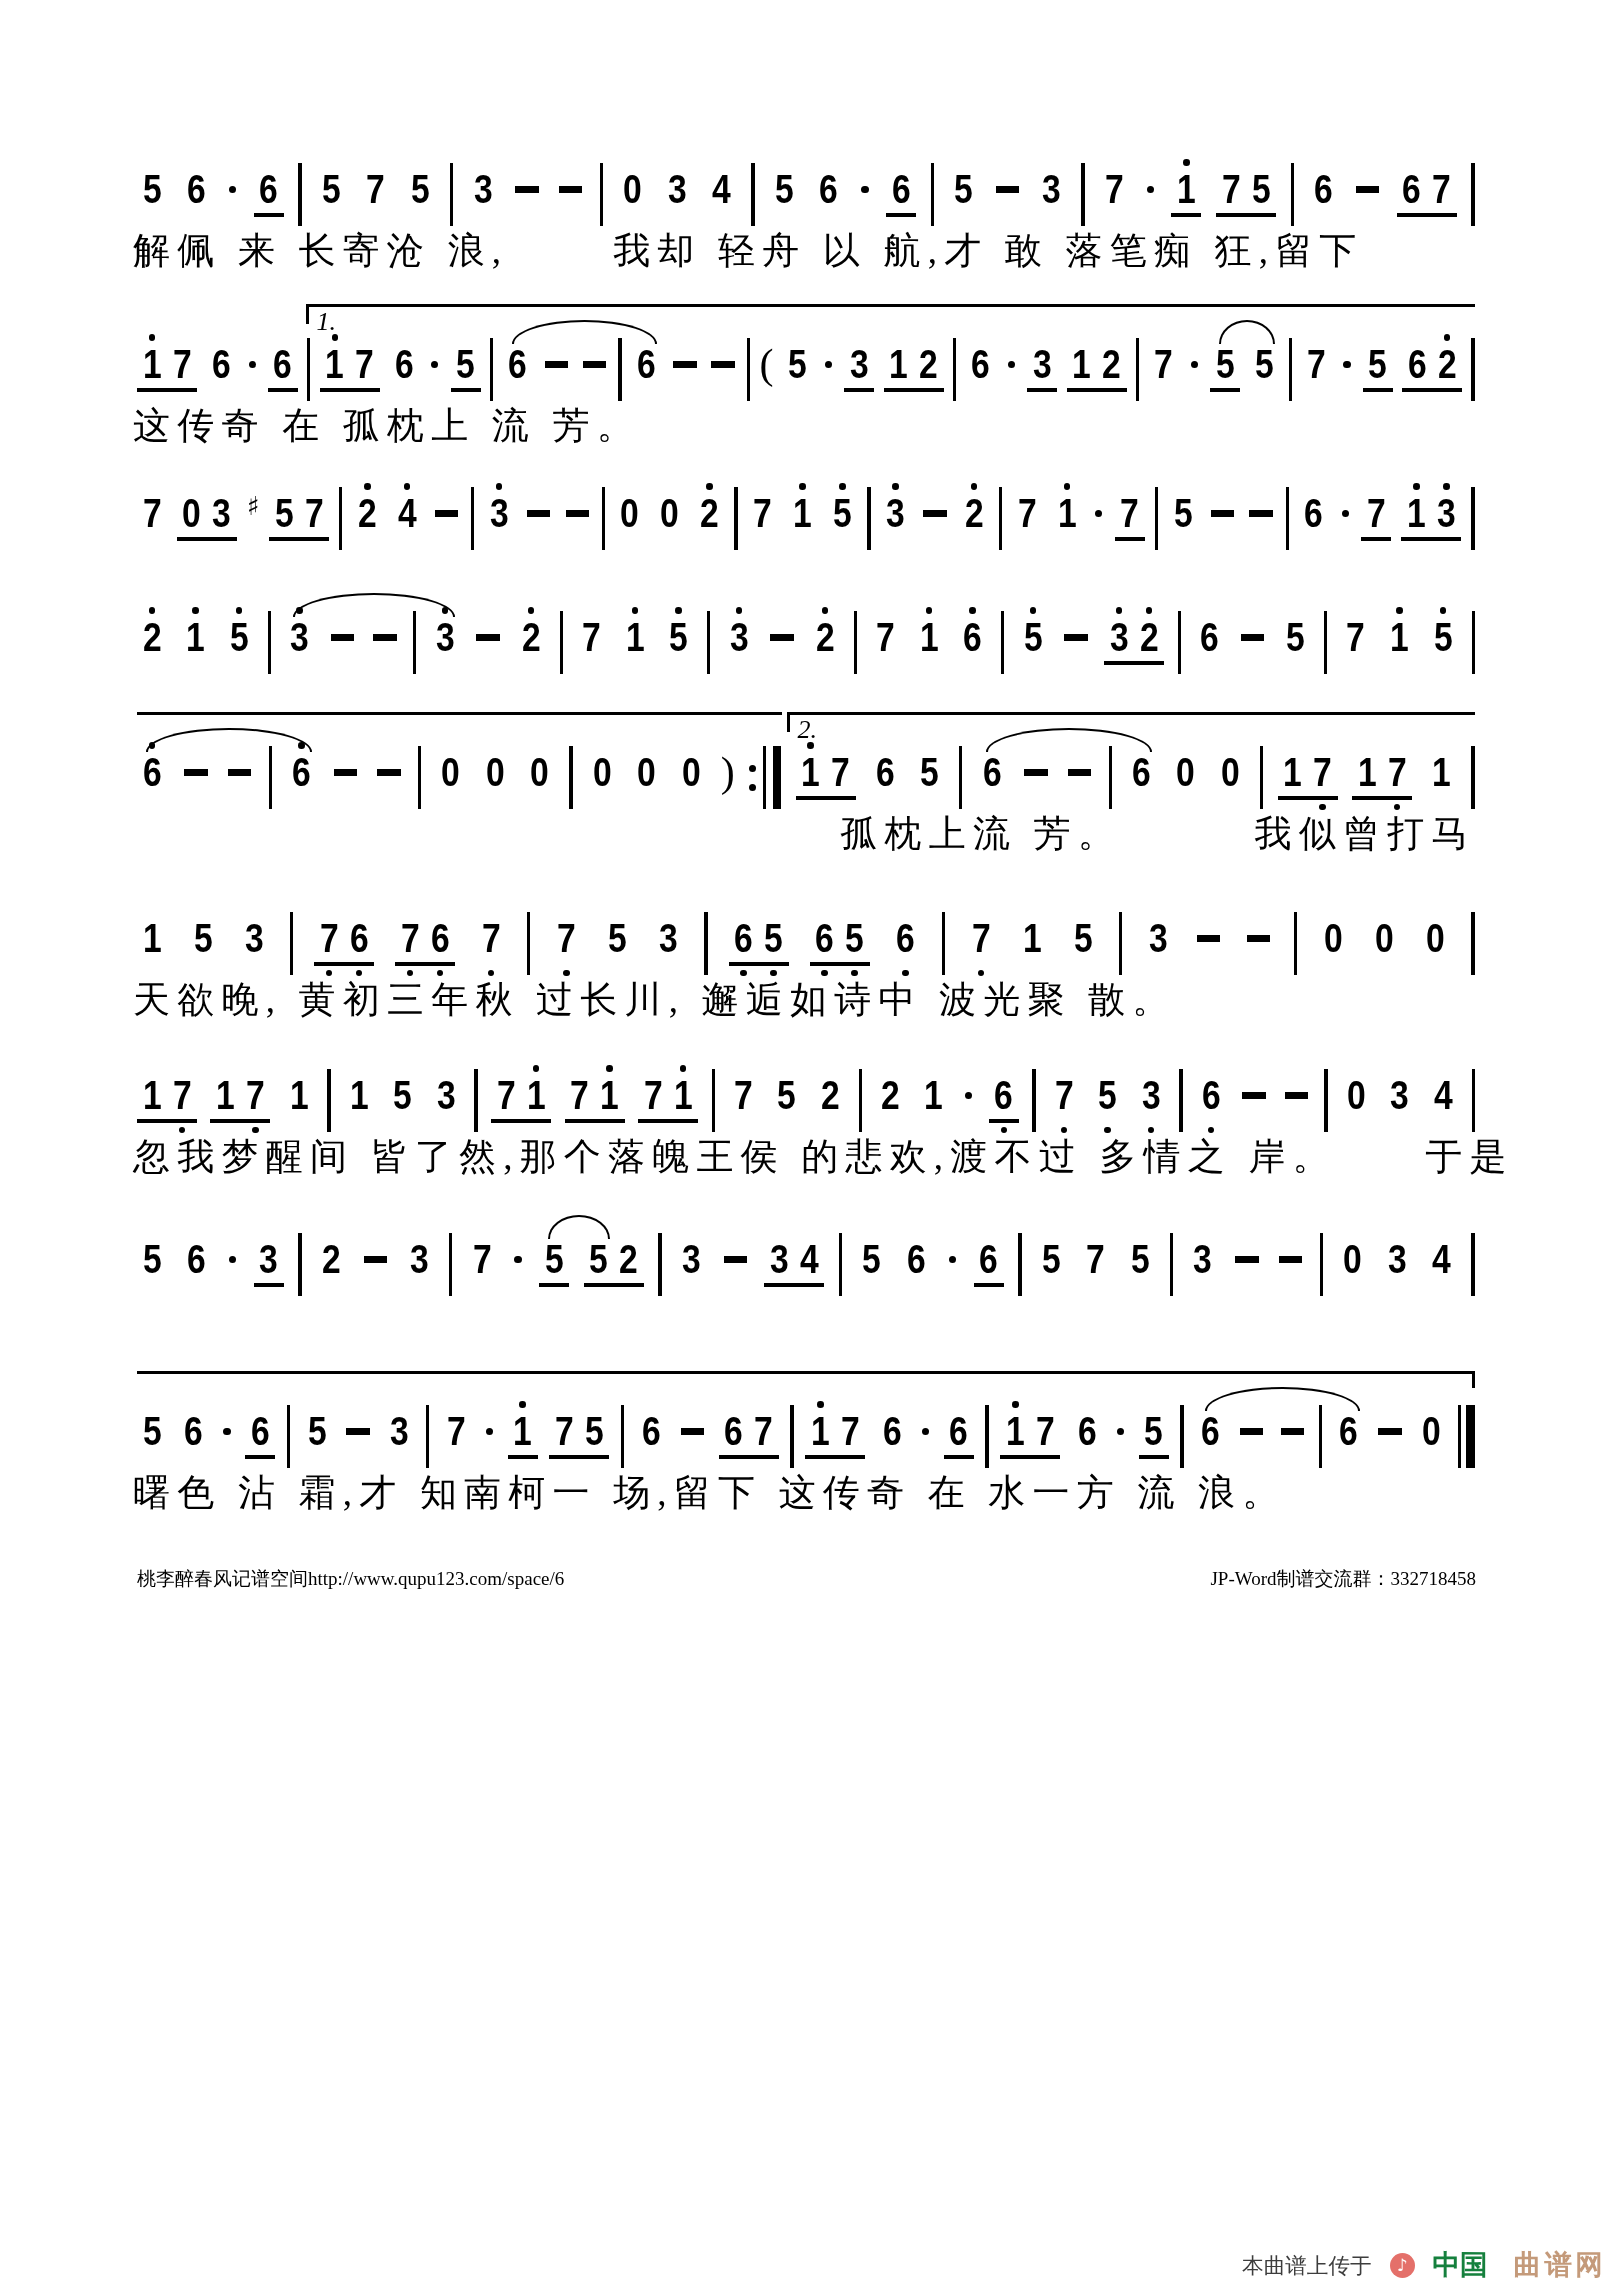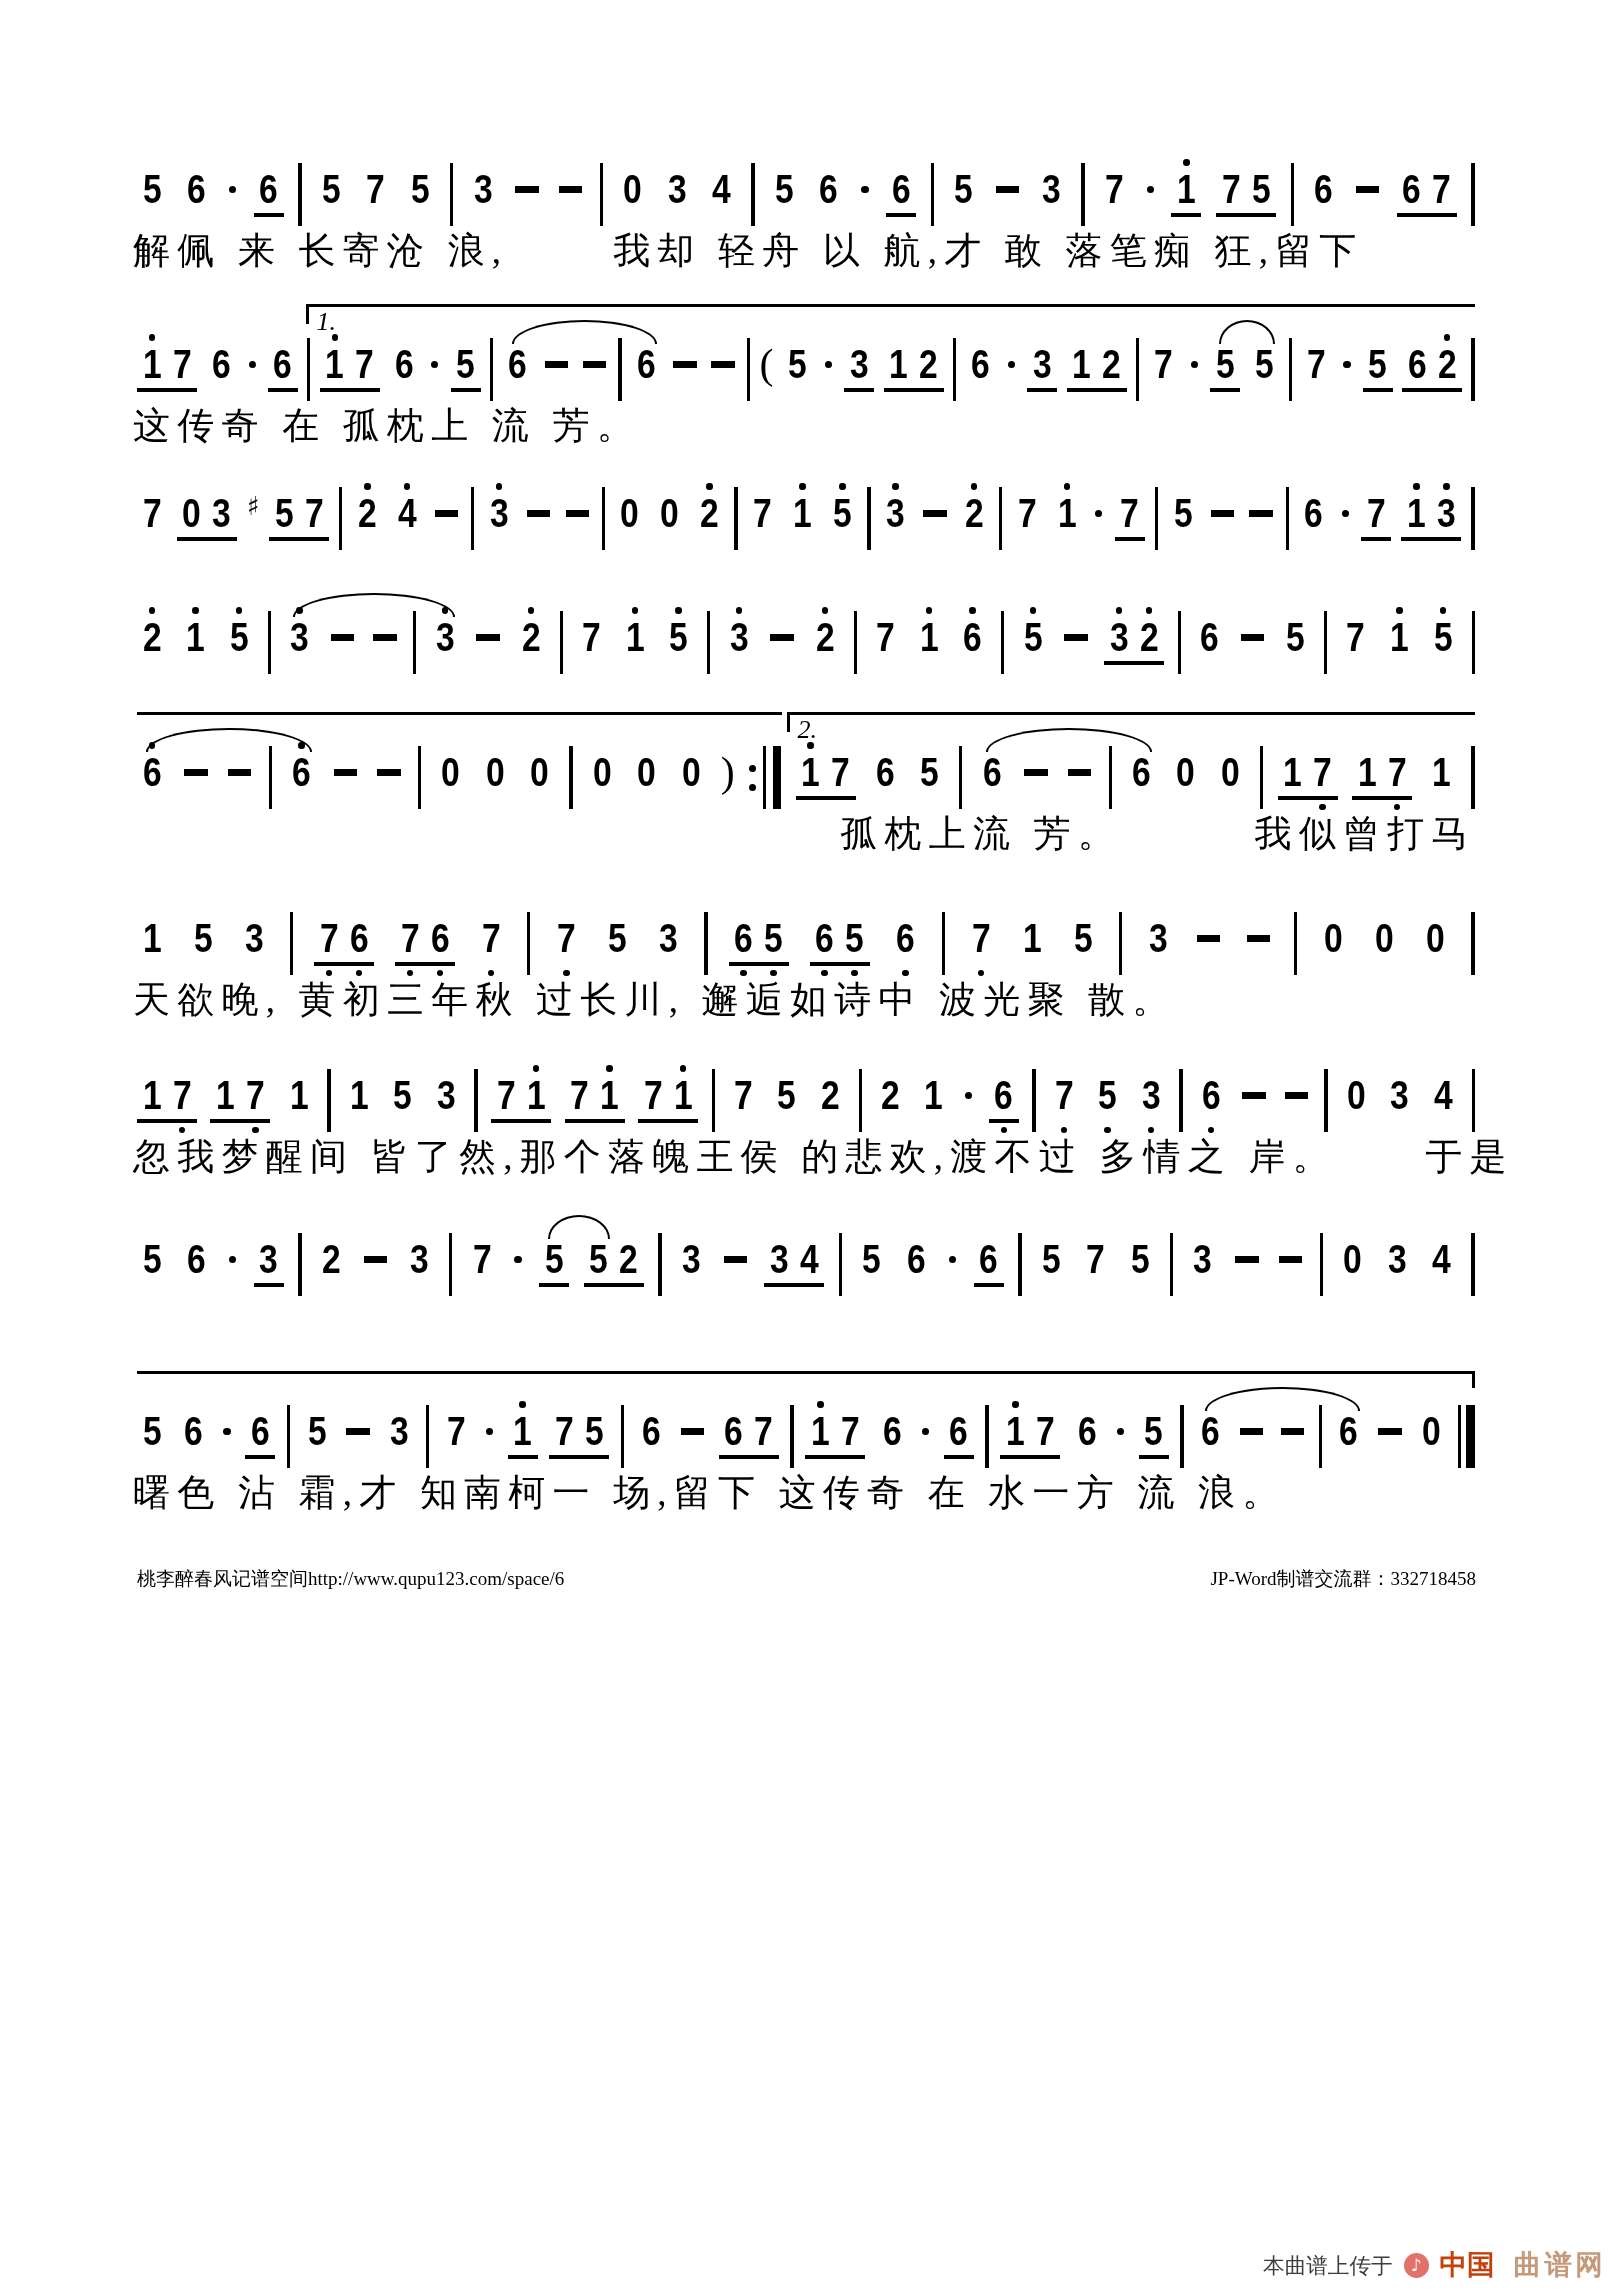--- a/index.html
+++ b/index.html
@@ -35,25 +35,25 @@
   .volta{position:absolute;top:-25px;border-top:3.3px solid #000;height:21px;}
   .volta::before{content:"";position:absolute;left:0;top:0;width:3.3px;height:17px;background:#000;}
   .vlabel{position:absolute;left:10.5px;top:1.3px;font:italic 400 26px/27.5px "Liberation Serif",serif;}
   .vline{position:absolute;top:-25px;left:0;height:3.3px;background:#000;}
   .endrule{position:absolute;top:-25px;left:0;right:0;height:3.3px;background:#000;}
   .endrule::after{content:"";position:absolute;right:0;top:0;width:3.3px;height:17px;background:#000;}
   .lyr{position:absolute;top:73px;left:-3.9px;right:0;white-space:pre;
        font-size:37px;line-height:47px;letter-spacing:7.2px;font-family:"Liberation Serif","DejaVu Serif",serif;}
   .footer{position:absolute;left:137px;right:147px;top:1561px;display:flex;justify-content:space-between;
           font-size:19px;line-height:35px;}
-  .wm{position:absolute;right:17px;bottom:11.8px;display:flex;align-items:center;gap:11px;}
+  .wm{position:absolute;right:17px;bottom:11.8px;display:flex;align-items:center;gap:18px;}
   .wm-prefix{font-size:21.6px;color:#3d3d3d;font-family:"Liberation Sans",sans-serif;}
   .wm-logo{width:25px;height:25px;border-radius:50%;display:flex;align-items:center;justify-content:center;
            color:#fff;font-size:17px;line-height:25px;font-family:"DejaVu Sans",sans-serif;}
-  .wm-b1{font-size:27.5px;font-weight:700;color:#c2410c;}
+  .wm-b1{font-size:27.5px;font-weight:700;color:#15803d;}
   .wm-b2{font-size:27.5px;font-weight:700;letter-spacing:3.3px;margin-left:8px;}
 </style>
 </head>
 <body>
 
 <div class="page">
 
   <div class="sys" style="top:154px">
     <div class="notes">
         <div class="tok">

